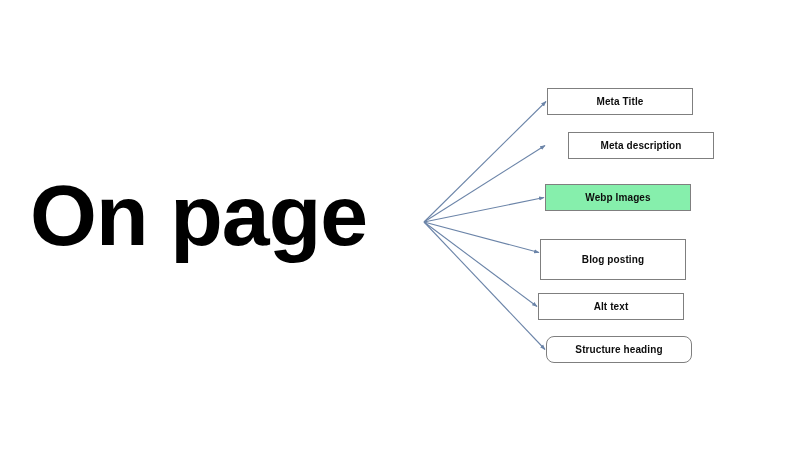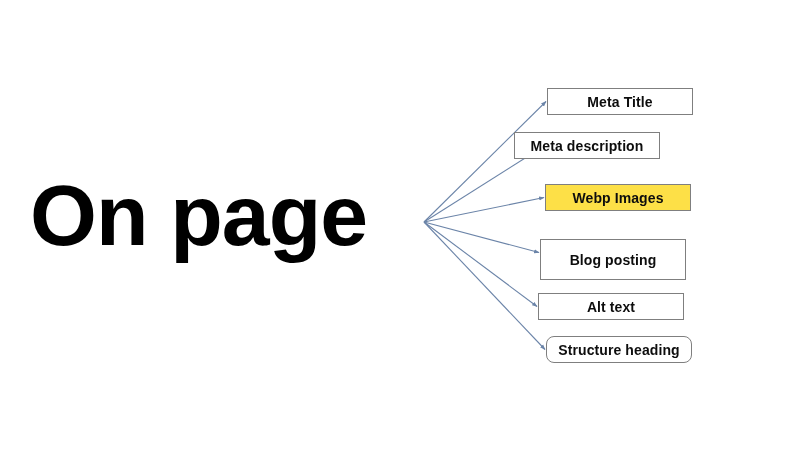--- a/index.html
+++ b/index.html
@@ -43,21 +43,21 @@
     position: absolute;
     box-sizing: border-box;
     background: #ffffff;
     border: 1.4px solid #7f7f7f;
     display: flex;
     align-items: center;
     justify-content: center;
   }
   .node-label {
     font-family: "Liberation Sans", sans-serif;
-    font-size: 14px;
+    font-size: 10px;
     font-weight: 700;
     color: #0d0d0d;
     letter-spacing: 0.1px;
     white-space: nowrap;
   }
 </style>
 </head>
 <body>
 
 <div id="canvas">
@@ -75,24 +75,24 @@
       <line x1="424" y1="222" x2="544" y2="197.5" stroke="#6b84a8" stroke-width="1.1" marker-end="url(#arrowhead)"></line>
       <line x1="424" y1="222" x2="539" y2="252.5" stroke="#6b84a8" stroke-width="1.1" marker-end="url(#arrowhead)"></line>
       <line x1="424" y1="222" x2="537" y2="306.5" stroke="#6b84a8" stroke-width="1.1" marker-end="url(#arrowhead)"></line>
       <line x1="424" y1="222" x2="545" y2="349.5" stroke="#6b84a8" stroke-width="1.1" marker-end="url(#arrowhead)"></line>
     </svg>
 
   <div id="node-container">
       <div class="node-box" style="left: 547px; top: 88px; width: 146px; height: 27px; border-color: rgb(127, 127, 127); background: rgb(255, 255, 255);">
         <span class="node-label" style="color: rgb(13, 13, 13);">Meta Title</span>
       </div>
-      <div class="node-box" style="left: 514px; top: 132px; width: 146px; height: 27px; border-color: rgb(127, 127, 127); background: rgb(255, 255, 255);">
+      <div class="node-box" style="left: 568px; top: 132px; width: 146px; height: 27px; border-color: rgb(127, 127, 127); background: rgb(255, 255, 255);">
         <span class="node-label" style="color: rgb(13, 13, 13);">Meta description</span>
       </div>
-      <div class="node-box" style="left: 545px; top: 184px; width: 146px; height: 27px; border-color: rgb(127, 127, 127); background: #fde047;">
+      <div class="node-box" style="left: 545px; top: 184px; width: 146px; height: 27px; border-color: rgb(127, 127, 127); background: #86efac;">
         <span class="node-label" style="color: rgb(13, 13, 13);">Webp Images</span>
       </div>
       <div class="node-box" style="left: 540px; top: 239px; width: 146px; height: 41px; border-color: rgb(127, 127, 127); background: rgb(255, 255, 255);">
         <span class="node-label" style="color: rgb(13, 13, 13);">Blog posting</span>
       </div>
       <div class="node-box" style="left: 538px; top: 293px; width: 146px; height: 27px; border-color: rgb(127, 127, 127); background: rgb(255, 255, 255); justify-content: center;">
         <span class="node-label" style="color: rgb(13, 13, 13);">Alt text</span>
       </div>
       <div class="node-box" style="left: 546px; top: 336px; width: 146px; height: 27px; border-color: rgb(127, 127, 127); background: rgb(255, 255, 255); border-radius: 8px;">
         <span class="node-label" style="color: rgb(13, 13, 13);">Structure heading</span>

